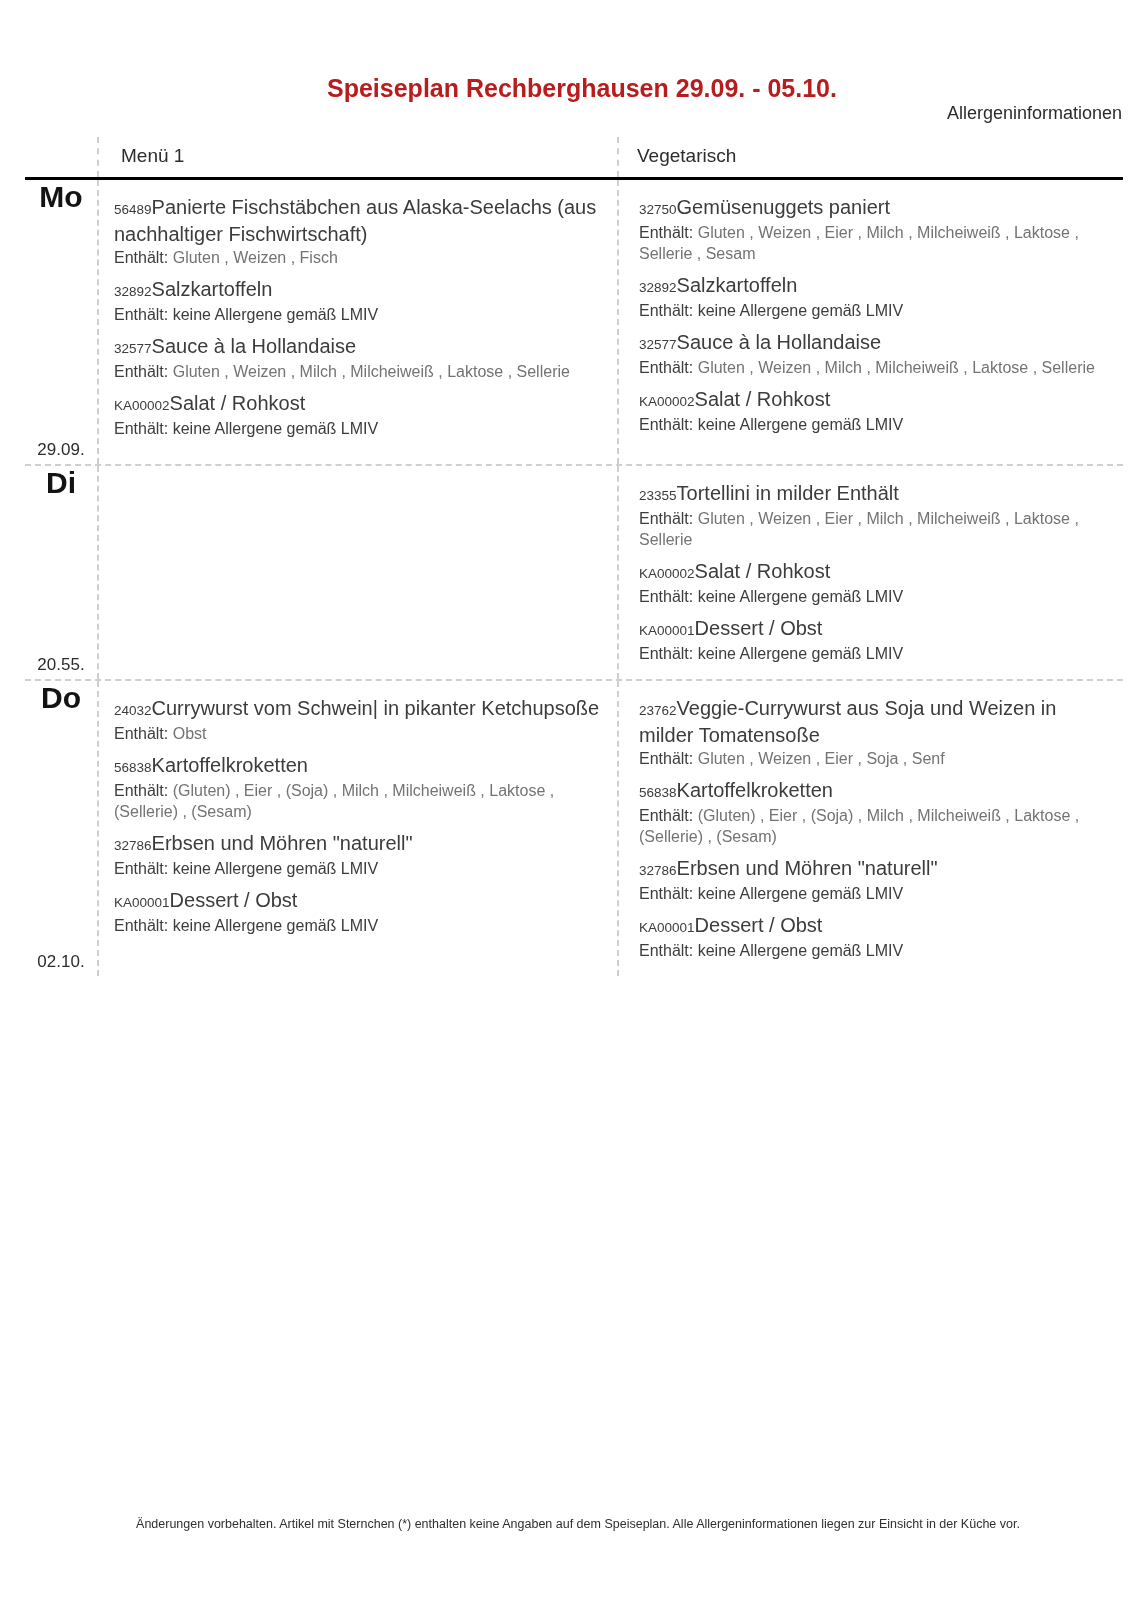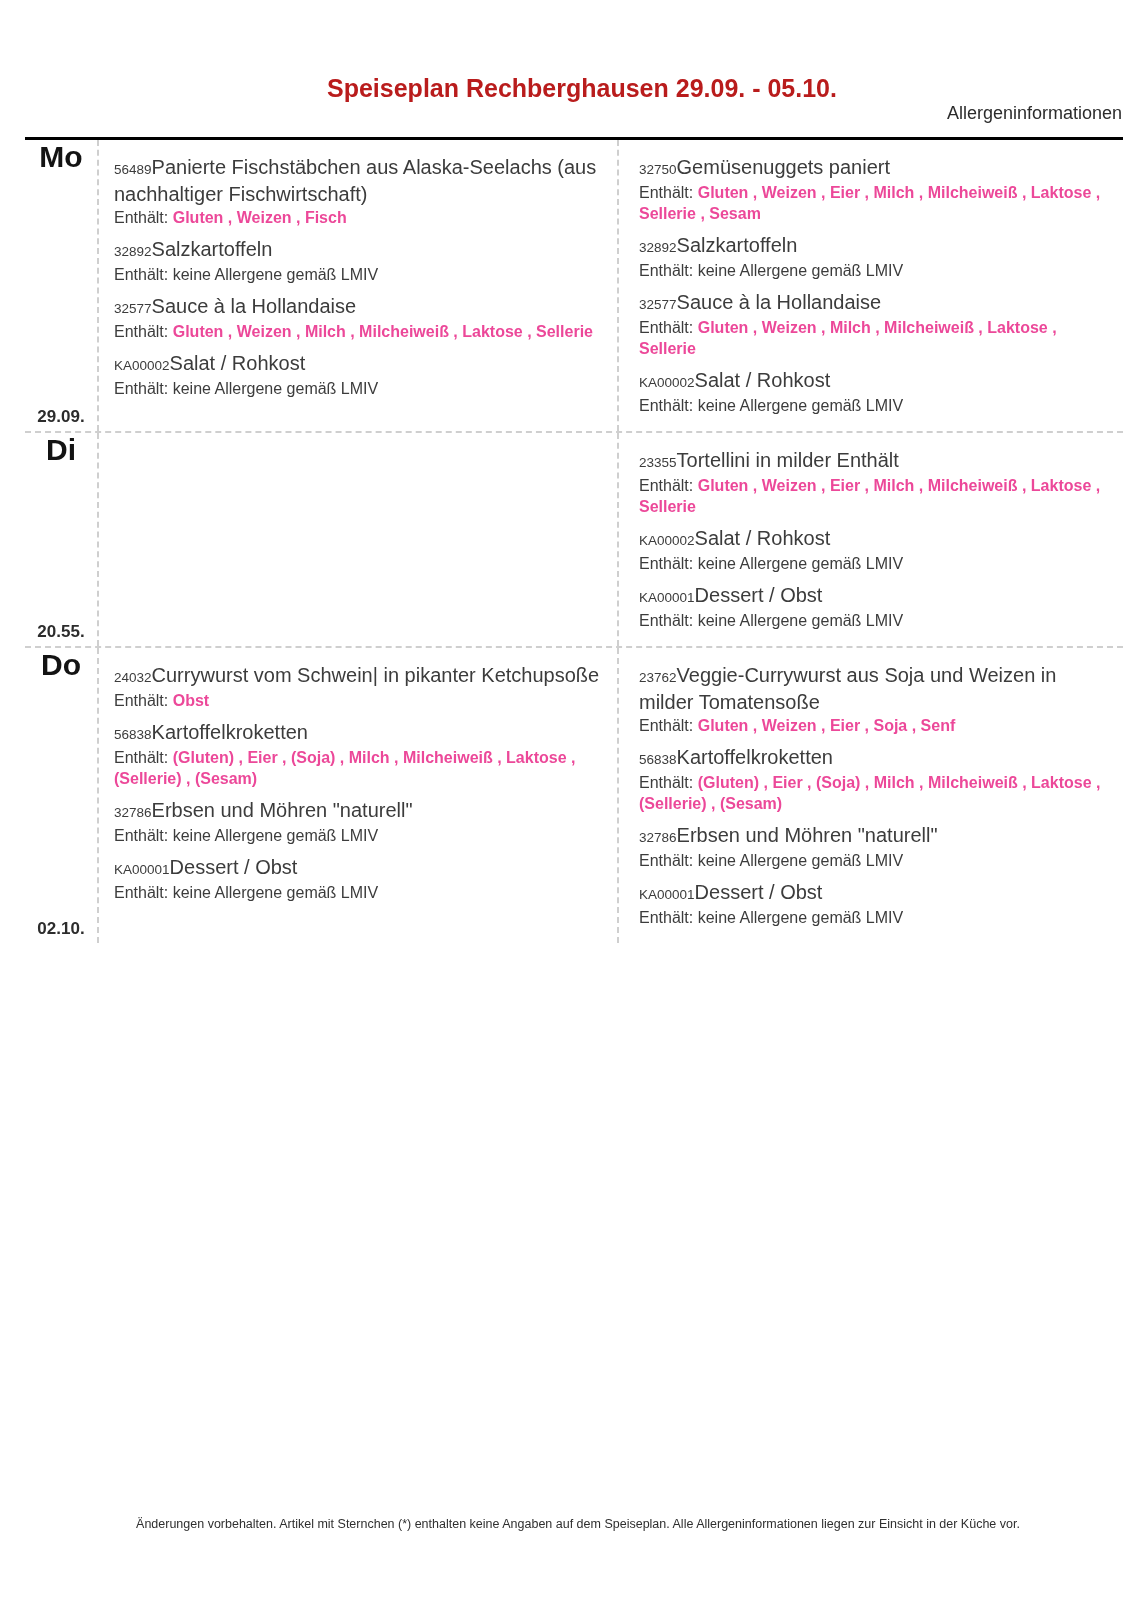--- a/index.html
+++ b/index.html
@@ -38,50 +38,52 @@
   #rows .day-row:nth-child(1) { min-height: 284px; }
   #rows .day-row:nth-child(2) { min-height: 196px; }
   #rows .day-row:nth-child(3) { min-height: 263px; }
 
   .day-cell {
     width: 72px; display: flex; flex-direction: column;
     justify-content: space-between; align-items: center; text-align: center;
     padding-bottom: 4px;
   }
   .day-abbr { font-size: 30px; line-height: 34px; font-weight: bold; color: #131313; }
-  .day-date { font-size: 17px; line-height: 20px; color: #2c2c2c; margin-top: 1px; font-weight: bold; }
+  .day-date { font-size: 17px; line-height: 20px; color: #2c2c2c; margin-top: 1px; }
 
   .menu-cell {
     border-left: 2px dashed #cfcfcf;
     padding: 15px 8px 6px 15px;
   }
   .cell-menu1 { width: 520px; }
   .cell-veg   { width: 506px; padding-left: 20px; }
 
   .menu-item { margin-bottom: 9px; }
   .item-title { font-size: 20px; line-height: 25px; color: #3c3c3c; }
   .item-id { font-size: 13.5px; }
   .item-contains { font-size: 16px; line-height: 21px; color: #3c3c3c; }
-  .allergen-list.bold { font-weight: bold; color: #ec4899; }
+  .allergen-list.bold { font-weight: normal; color: #737373; }
 
   .page-footer {
     position: absolute; top: 1516px; left: 4px; width: 100%;
     text-align: center;
     font-size: 12.5px; line-height: 16px; color: #2f2f2f;
   }
 </style>
 </head>
 <body>
 
 <div class="page-title">Speiseplan Rechberghausen 29.09. - 05.10.</div>
 <div class="allergen-info">Allergeninformationen</div>
 
 <div class="menu-table">
   <div class="table-header">
     <div class="hd-day"></div>
+    <div class="hd-col hd-menu1">Menü 1</div>
+    <div class="hd-col hd-veg">Vegetarisch</div>
   </div>
   <div id="rows">
   <div class="day-row">
     <div class="day-cell">
       <div class="day-abbr">Mo</div>
       <div class="day-date">29.09.</div>
     </div>
     <div class="menu-cell cell-menu1">
   <div class="menu-item">
     <div class="item-title"><span class="item-id">56489</span><span class="item-name">Panierte Fischstäbchen aus Alaska-Seelachs (aus nachhaltiger Fischwirtschaft)</span></div>

